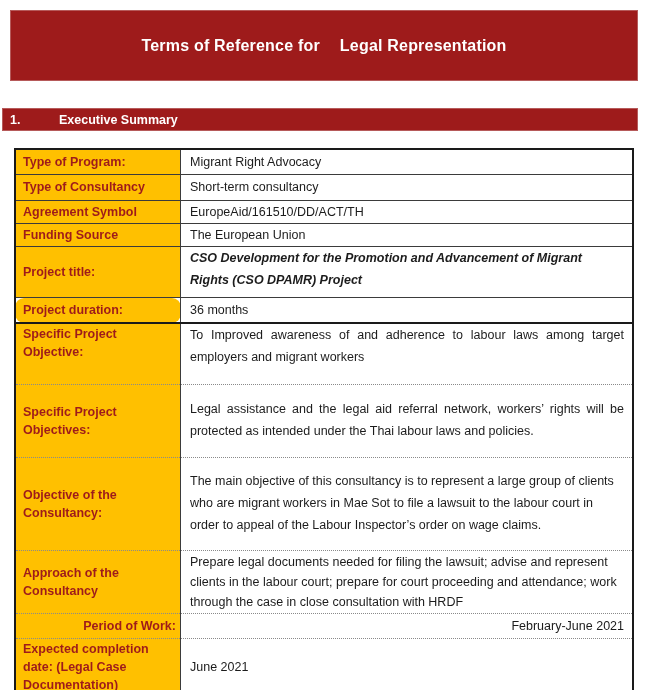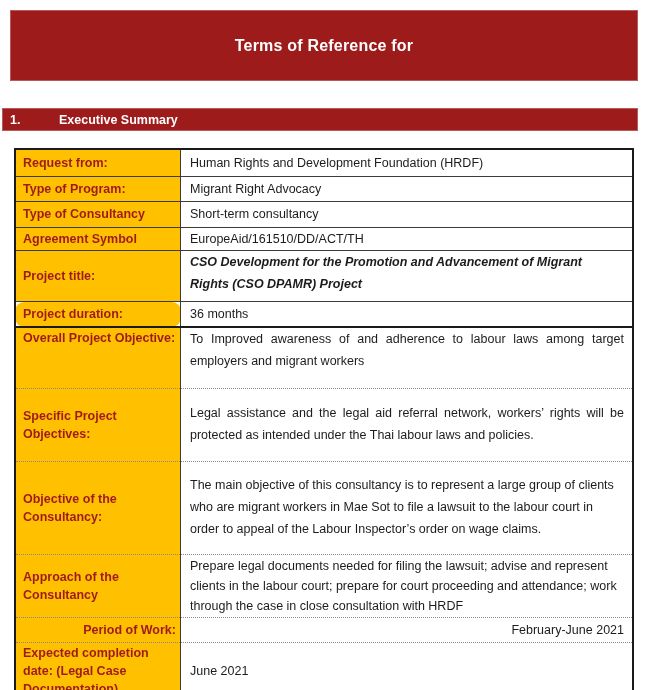--- a/index.html
+++ b/index.html
@@ -88,55 +88,56 @@
   .justify{text-align:justify;}
   .loose{line-height:1.75;}
   .pr-wide{padding-right:62px;}
   .pr-med{padding-right:16px;}
 </style>
 </head>
 <body>
 
 <div class="banner">
   <div class="line">Terms of Reference for</div>
+  <div class="line">Legal Representation</div>
 </div>
 
 <div class="section-bar">
   <span class="section-num">1.</span>
   <span class="section-title">Executive Summary</span>
 </div>
 
 <table class="tor">
   <tbody>
-    <tr class="r1 sep-solid">
-      <td class="lbl">Request from:</td>
-      <td class="val indent">Human Rights and Development Foundation (HRDF)</td>
-    </tr>
     <tr class="r2 sep-solid">
       <td class="lbl">Type of Program:</td>
       <td class="val indent">Migrant Right Advocacy</td>
     </tr>
     <tr class="r3 sep-solid">
       <td class="lbl">Type of Consultancy</td>
       <td class="val indent">Short-term consultancy</td>
     </tr>
     <tr class="r4 sep-solid">
       <td class="lbl">Agreement Symbol</td>
       <td class="val">EuropeAid/161510/DD/ACT/TH</td>
     </tr>
+    <tr class="r5 sep-solid">
+      <td class="lbl">Funding Source</td>
+      <td class="val">The European Union</td>
+    </tr>
     <tr class="r6 sep-solid">
       <td class="lbl">Project title:</td>
       <td class="val vtop pt bold-italic loose">CSO Development for the Promotion and Advancement of Migrant Rights (CSO DPAMR) Project</td>
     </tr>
     <tr class="r7 sep-thick">
       <td class="lbl">Project duration:</td>
       <td class="val">36 months</td>
     </tr>
     <tr class="r8 sep-dot">
-      <td class="lbl vtop pt">Overall Project Objective:</td>
+      <td class="lbl vtop pt">Specific Project Objective:</td>
       <td class="val vtop pt justify loose">To Improved awareness of and adherence to labour laws among target employers and migrant workers</td>
     </tr>
     <tr class="r9 sep-dot">
       <td class="lbl">Specific Project Objectives:</td>
       <td class="val justify loose">Legal assistance and the legal aid referral network, workers’ rights will be protected as intended under the Thai labour laws and policies.</td>
     </tr>
     <tr class="r10 sep-dot">
       <td class="lbl">Objective of the Consultancy:</td>
       <td class="val loose pr-wide">The main objective of this consultancy is to represent a large group of clients who are migrant workers in Mae Sot to file a lawsuit to the labour court in order to appeal of the Labour Inspector’s order on wage claims.</td>
     </tr>

